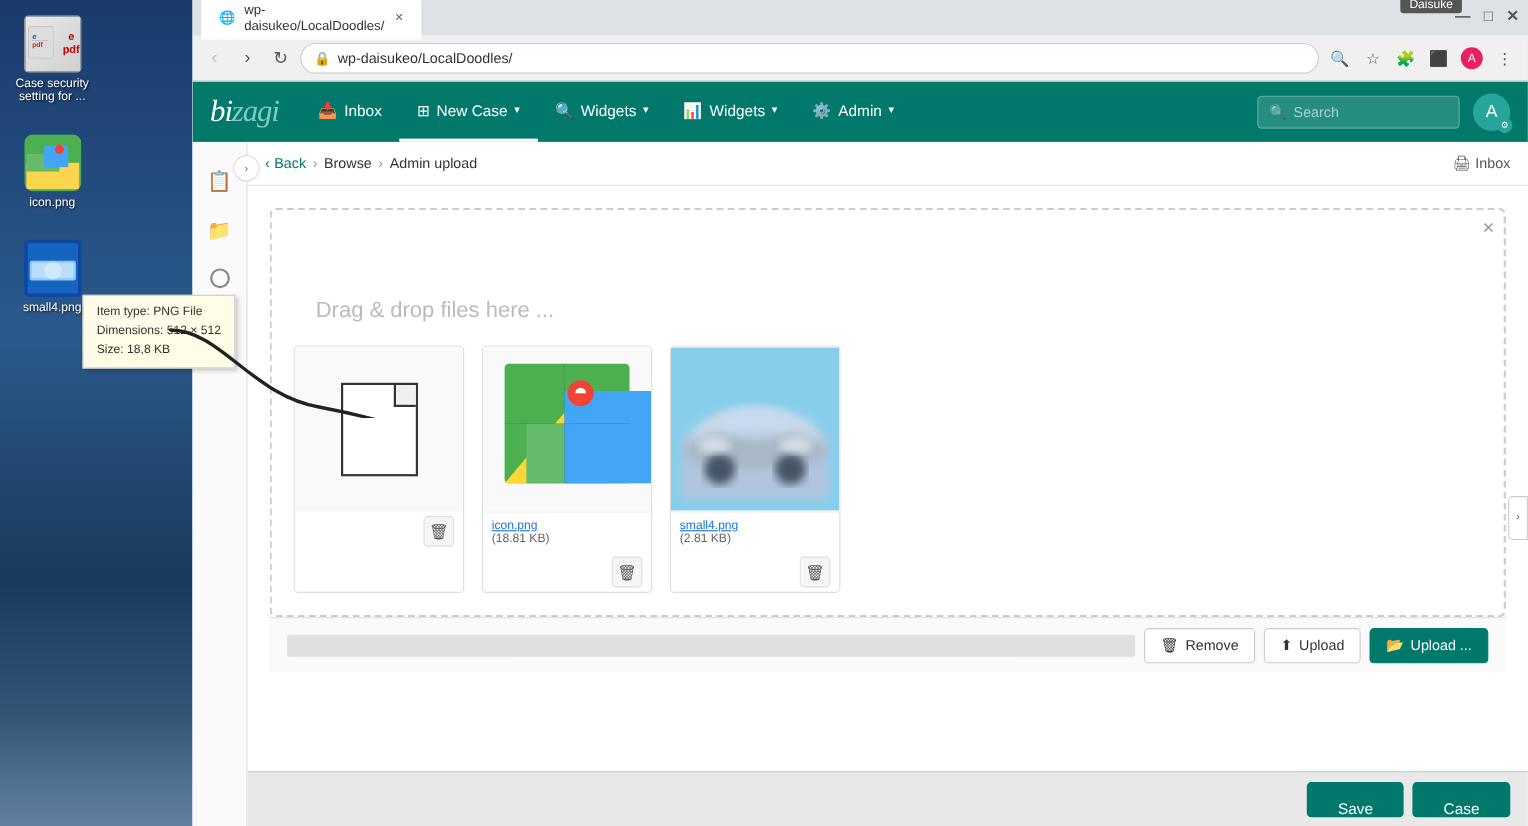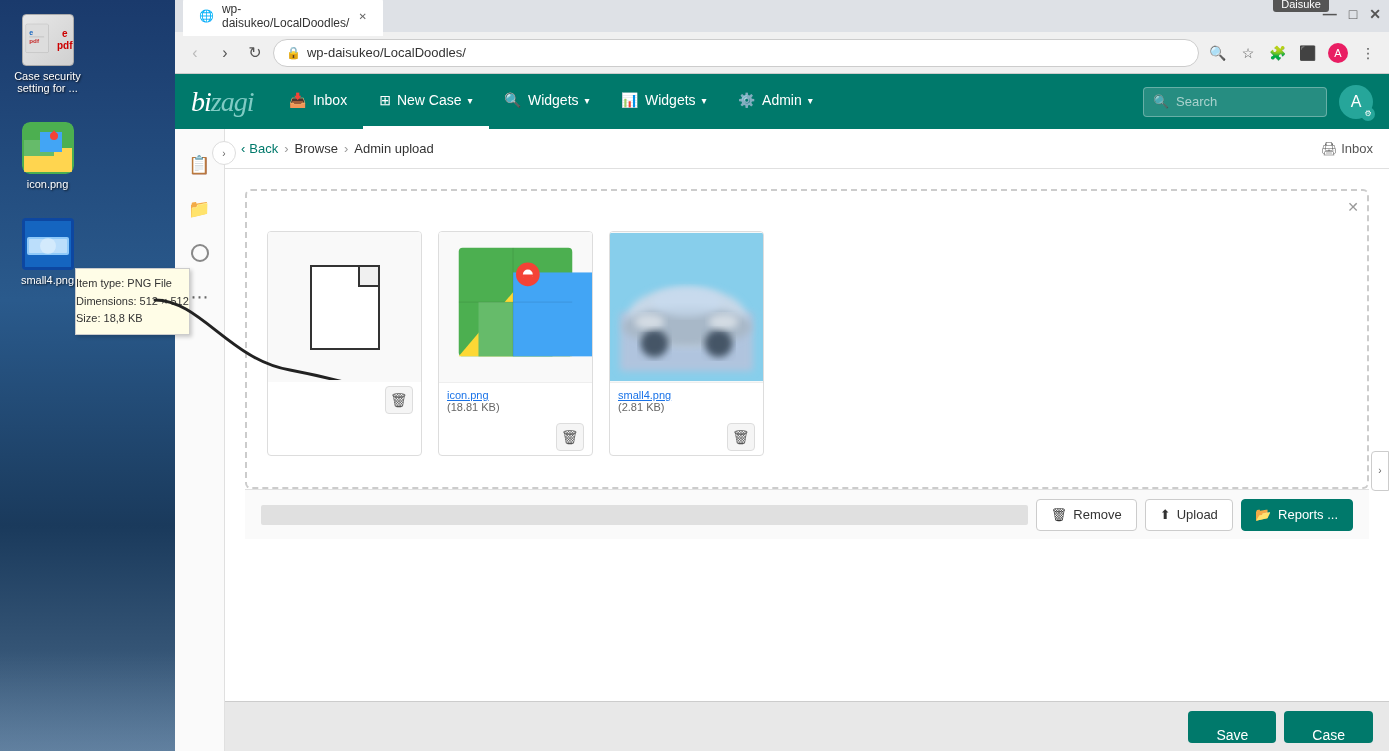--- a/index.html
+++ b/index.html
@@ -7,21 +7,21 @@
 
     
     .desktop { position: absolute; top: 0; left: 0; width: 175px; height: 751px; background: linear-gradient(180deg, #1a3a6c 0%, #2a5a8c 40%, #1a3a5c 70%, #4a6a8a 100%); display: flex; flex-direction: column; padding: 10px; gap: 10px; }
     .desktop-icon { width: 75px; display: flex; flex-direction: column; align-items: center; gap: 4px; cursor: pointer; padding: 4px; border-radius: 4px; }
     .desktop-icon .icon-img { width: 52px; height: 52px; display: flex; align-items: center; justify-content: center; border-radius: 4px; }
     .desktop-icon .icon-label { color: white; font-size: 11px; text-align: center; text-shadow: 1px 1px 2px rgba(0,0,0,0.8); word-break: break-word; }
     .icon-pdf { background: linear-gradient(135deg, #e8e8e8 0%, #d0d0d0 100%); border: 1px solid #aaa; position: relative; }
     .icon-pdf::after { content: 'e\Apdf'; font-size: 10px; color: #c00; font-weight: bold; white-space: pre; text-align: center; line-height: 1.2; }
 
     
-    .tooltip { position: absolute; left: 75px; top: 268px; background: #fffde7; border: 1px solid #ccc; padding: 6px 0; font-size: 11px; color: #333; z-index: 100; white-space: nowrap; box-shadow: 2px 2px 4px rgba(0,0,0,0.2); }
+    .tooltip { position: absolute; left: 75px; top: 268px; background: #fffde7; border: 1px solid #ccc; padding: 6px 12px; font-size: 11px; color: #333; z-index: 100; white-space: nowrap; box-shadow: 2px 2px 4px rgba(0,0,0,0.2); }
     .tooltip div { line-height: 1.6; }
 
     
     .browser { position: absolute; top: 0; left: 175px; width: 1214px; height: 751px; background: #f0f0f0; display: flex; flex-direction: column; }
 
     
     .browser-title-bar { height: 32px; background: #dee1e6; display: flex; align-items: center; padding: 0 8px; gap: 4px; position: relative; }
     .browser-title-bar .tab { background: white; padding: 6px 16px; border-radius: 6px 6px 0 0; font-size: 12px; color: #333; display: flex; align-items: center; gap: 8px; max-width: 200px; }
     .browser-title-bar .tab-close { font-size: 10px; color: #666; cursor: pointer; }
     .window-controls { position: absolute; right: 8px; top: 6px; display: flex; gap: 12px; }
@@ -276,20 +276,21 @@
           </div>
           <div class="print-btn">
             <span>🖨</span>
             <span>Inbox</span>
           </div>
         </div>
 
         <div class="upload-area">
           <div class="drop-zone">
             <span class="drop-zone-close">✕</span>
+            <span class="drop-label">Drag &amp; drop files here ...</span>
 
             <div class="files-container">
 
               <div class="file-card">
                 <div class="file-preview">
                   <div class="file-doc-icon"></div>
                 </div>
                 <div class="file-actions">
                   <div class="file-delete-btn">🗑</div>
                 </div>
@@ -363,21 +364,21 @@
             <button class="toolbar-btn">
               <span>🗑</span>
               <span>Remove</span>
             </button>
             <button class="toolbar-btn">
               <span>⬆</span>
               <span>Upload</span>
             </button>
             <button class="toolbar-btn browse-btn">
               <span>📂</span>
-              <span>Reports ...</span>
+              <span>Upload ...</span>
             </button>
           </div>
         </div>
 
         <div class="action-bar">
           <button class="action-btn save-btn">Save</button>
           <button class="action-btn next-btn">Case</button>
         </div>
       </div>
     </div>

